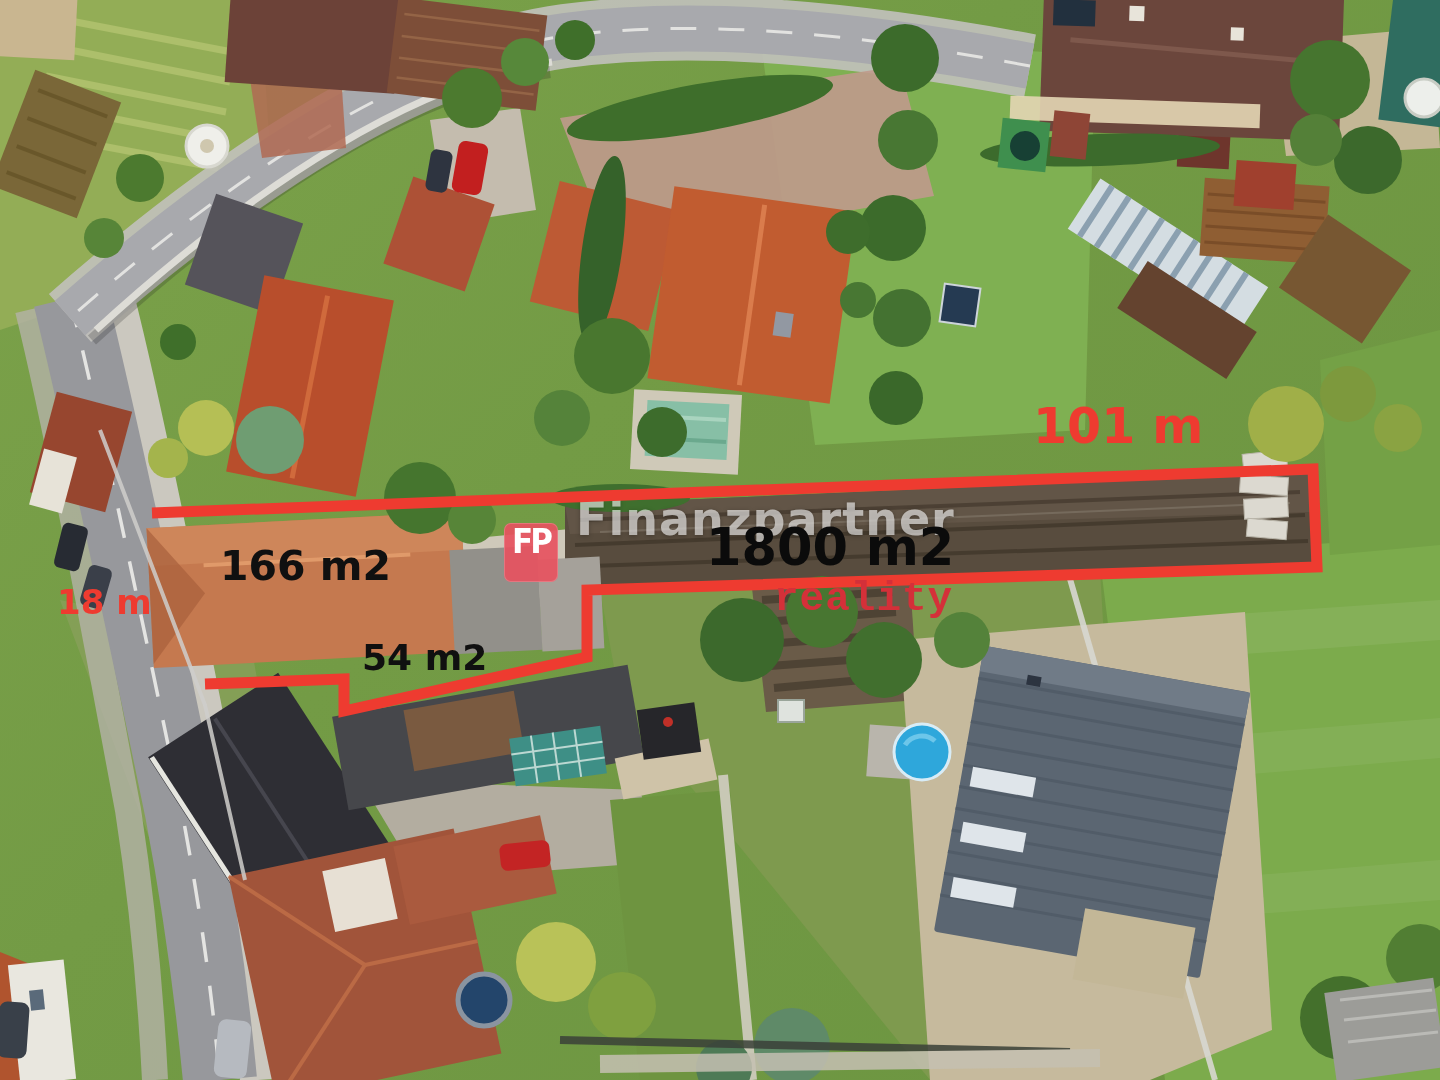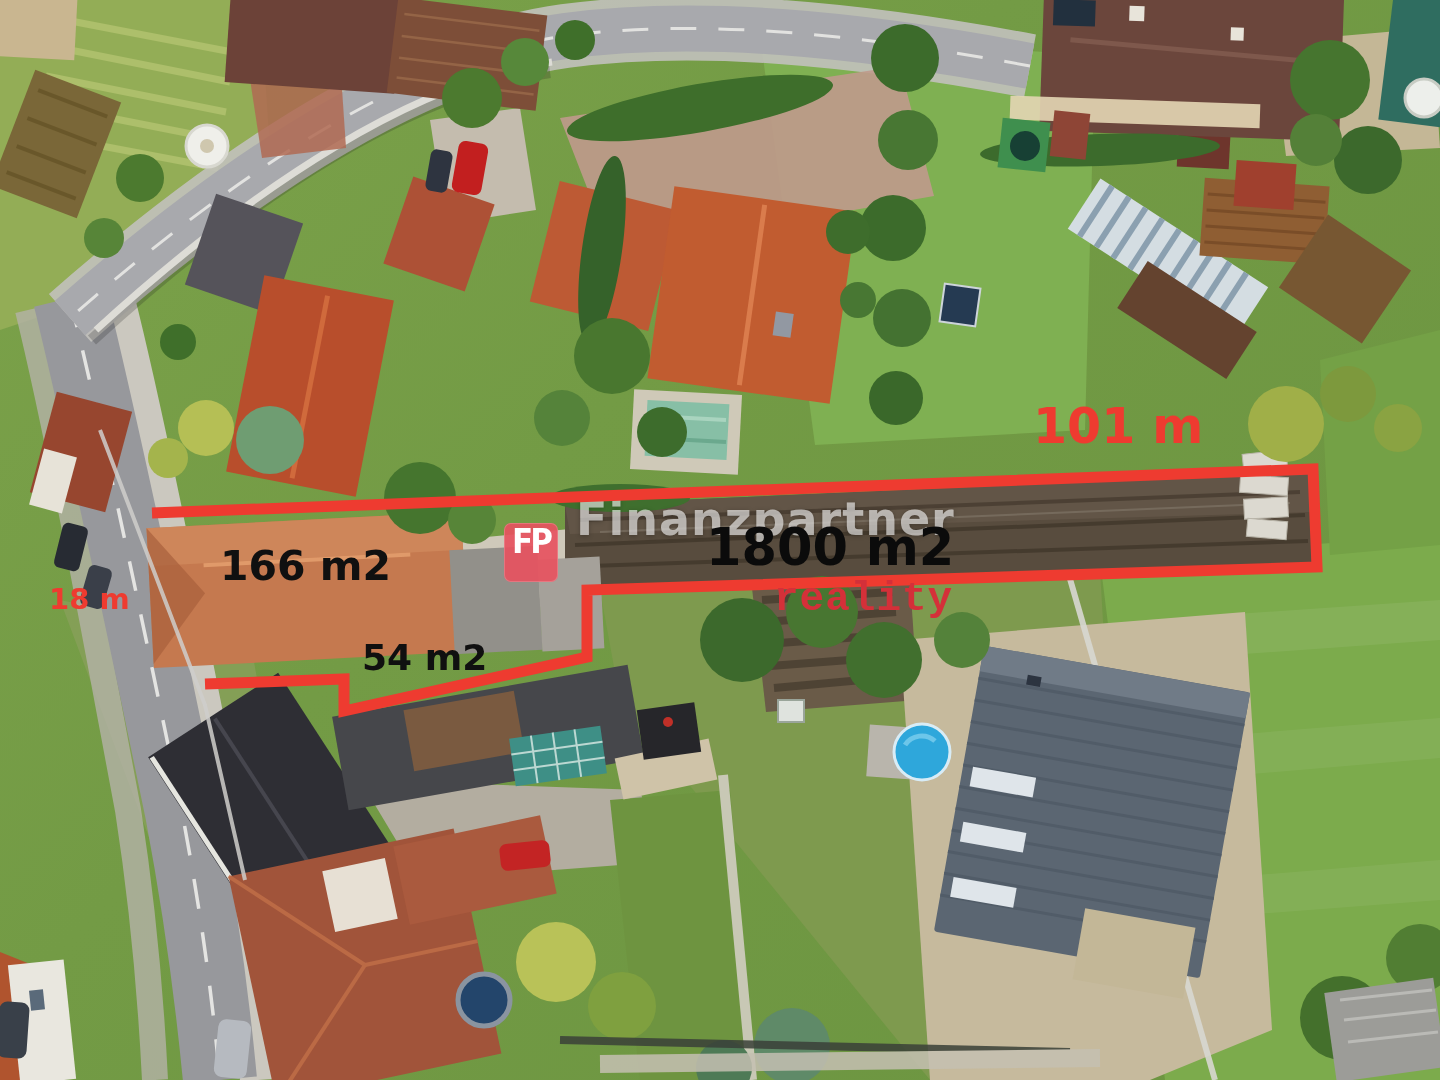--- a/index.html
+++ b/index.html
@@ -8,21 +8,21 @@
   #stage{
     position:relative;width:1440px;height:1080px;overflow:hidden;
     font-family:"DejaVu Sans","Liberation Sans",sans-serif;
     background:linear-gradient(135deg,#7ca24a 0%,#739b45 40%,#6b9440 100%);
   }
   #scene{position:absolute;left:0;top:0;z-index:1;}
   #overlay{position:absolute;left:0;top:0;z-index:5;pointer-events:none;}
   .lbl{position:absolute;z-index:6;font-weight:700;line-height:1;white-space:nowrap;letter-spacing:0px;}
   .lbl.red{color:var(--annotation-red,#ee3b30);}
   .lbl.black{color:var(--area-label-black,#101010);}
-  #label-18m{left:49px;top:585px;font-size:29px;}
+  #label-18m{left:57px;top:585px;font-size:34px;}
   #label-101m{left:1033px;top:402px;font-size:49px;}
   #label-166m2{left:220px;top:546px;font-size:41px;}
   #label-32m2{left:362px;top:640px;font-size:36px;}
   #label-1080m2{left:706px;top:522px;font-size:51px;color:#0b0b0b;}
   #watermark-brand{
     position:absolute;left:576px;top:492px;z-index:4;font-size:46px;font-weight:600;
     color:var(--watermark-white,rgba(255,255,255,.6));letter-spacing:1px;
     text-shadow:0 1px 5px rgba(0,0,0,.25);
     text-align:center;
   }

